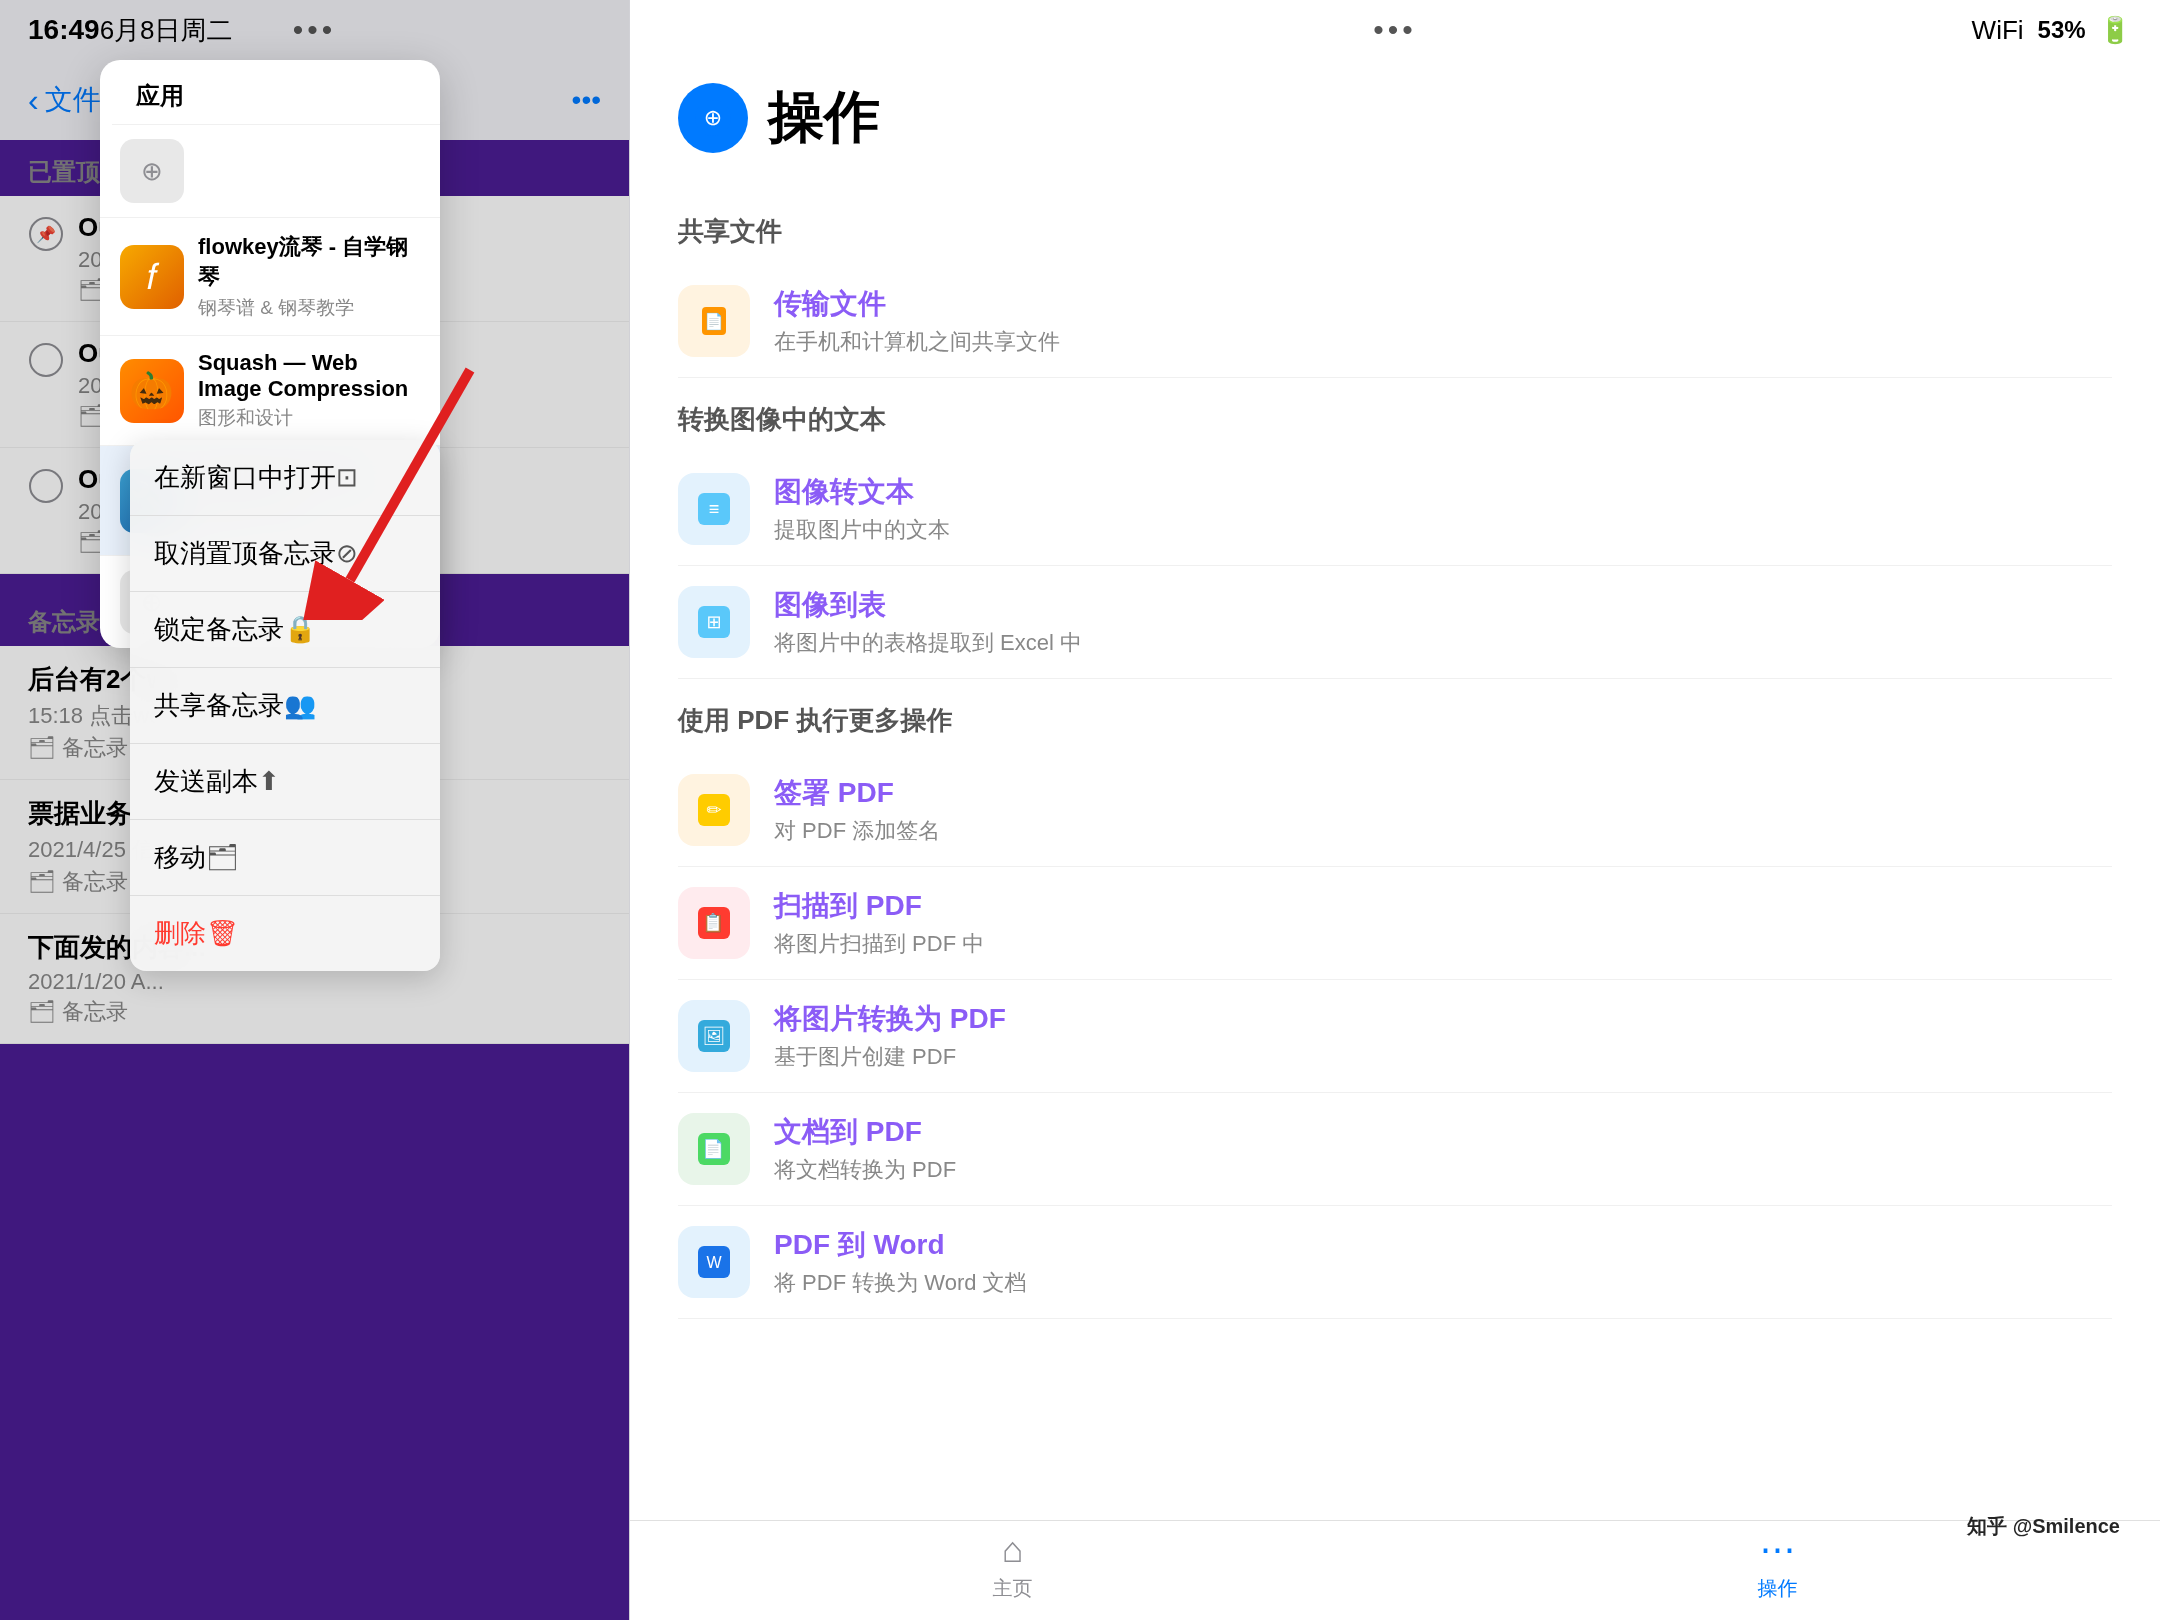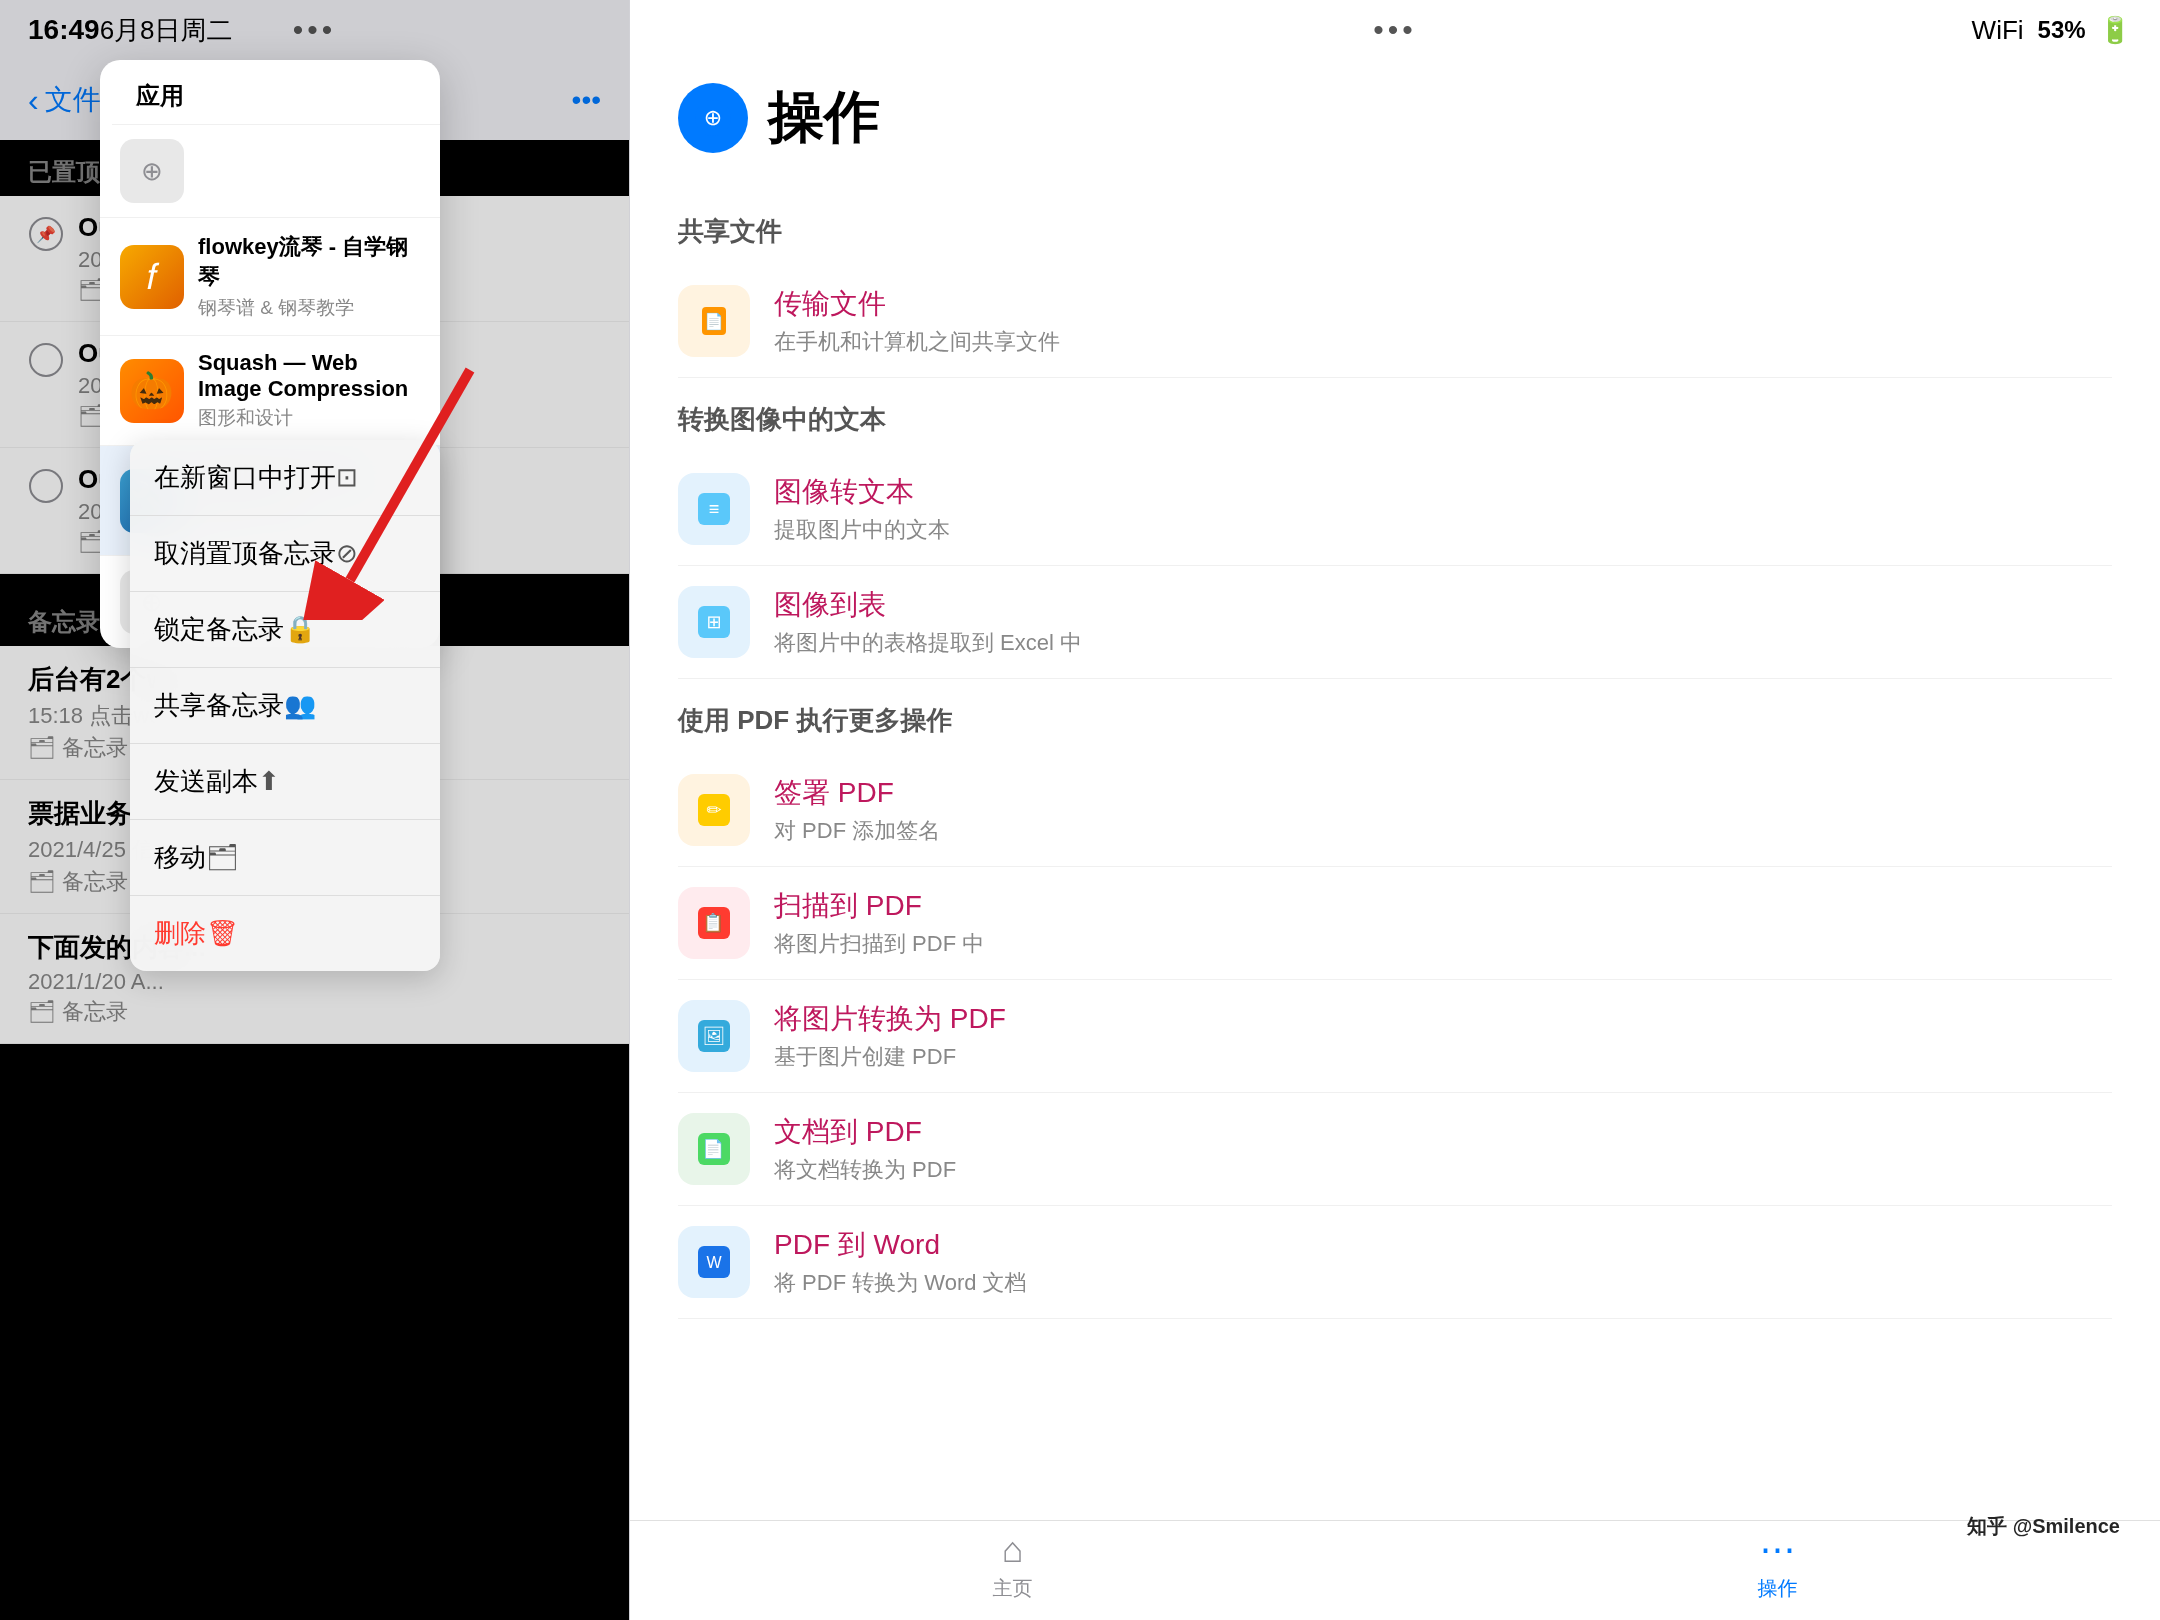--- a/index.html
+++ b/index.html
@@ -9,21 +9,21 @@
       font-family: -apple-system, 'PingFang SC', 'Helvetica Neue', sans-serif;
       overflow: hidden;
       display: flex;
       background: #f2f2f7;
     }
 
     
     .left-panel {
       width: 630px;
       height: 1620px;
-      background: #000000;
+      background: #4c1d95;
       position: relative;
       border-right: 1px solid #d1d1d6;
     }
 
     
     .status-bar-left {
       height: 60px;
       display: flex;
       align-items: center;
       padding: 0 28px;
@@ -341,22 +341,22 @@
       flex-shrink: 0;
       margin-right: 24px;
     }
     .action-icon-orange { background: #fff3e0; }
     .action-icon-red { background: #ffebee; }
     .action-icon-blue { background: #e3f2fd; }
     .action-icon-green { background: #e8f5e9; }
 
     .action-text-name {
       font-size: 28px;
-      font-weight: 400;
-      color: #be185d;
+      font-weight: 700;
+      color: #8b5cf6;
     }
     .action-text-desc {
       font-size: 22px;
       color: #888;
       margin-top: 4px;
     }
 
     
     .bottom-tab-bar {
       position: absolute;

